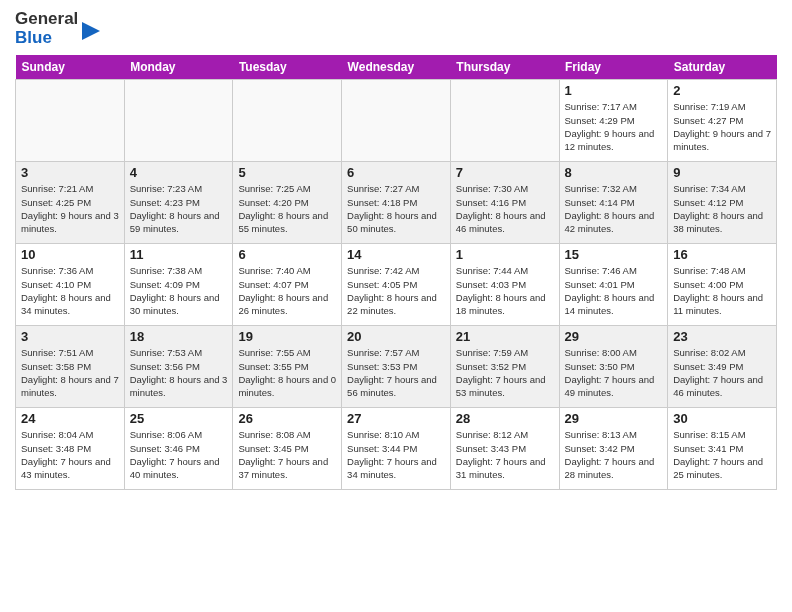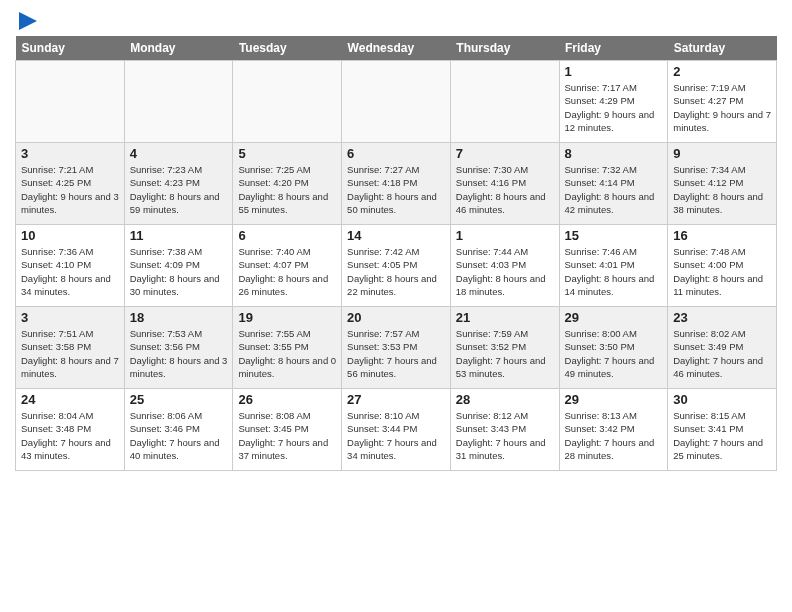--- a/index.html
+++ b/index.html
@@ -3,35 +3,39 @@
   <meta charset="utf-8">
   <style>
     * { box-sizing: border-box; margin: 0; padding: 0; }
     body { font-family: Arial, sans-serif; background: #fff; width: 792px; height: 612px; overflow: hidden; }
     .container { width: 792px; padding: 10px 15px; }
     .header { display: flex; justify-content: space-between; align-items: flex-start; margin-bottom: 8px; }
     .title-section { text-align: right; }
     .month-title { font-size: 32px; font-weight: bold; color: #333; }
     .location { font-size: 14px; color: #555; }
     table { width: 100%; border-collapse: collapse; table-layout: fixed; }
-    th { background-color: #737373; color: #fff; text-align: left; padding: 5px 6px; font-size: 12px; font-weight: bold; margin-left: 48px; }
+    th { background-color: #a21caf; color: #fff; text-align: left; padding: 5px 6px; font-size: 12px; font-weight: bold; margin-left: 48px; }
     td { border: 1px solid #ccc; vertical-align: top; padding: 3px 5px; font-size: 10px; color: #333; height: 82px; background: #fff; }
     td.empty { background: #f9f9f9; }
     td.shaded { background: #f0f0f0; }
     .day-num { font-size: 13px; font-weight: bold; color: #222; margin-bottom: 2px; }
     .day-detail { font-size: 9.5px; color: #333; line-height: 1.4; }
     .logo-wrapper { display: flex; align-items: center; gap: 4px; }
   </style>
 </head>
 <body>
 
 <div class="container">
   <div class="header">
     <div class="logo-wrapper">
   <div style="display:flex;align-items:center;gap:0px;">
+    <div style="display:flex;flex-direction:column;line-height:1.1;">
+      <span style="font-size:17px;font-weight:bold;color:#333;">General</span>
+      <span style="font-size:17px;font-weight:bold;color:#1565c0;">Blue</span>
+    </div>
     <svg width="22" height="22" viewBox="0 0 22 22" style="margin-left:2px;margin-bottom:-4px;">
       <polygon points="2,2 20,11 2,20" fill="#1565c0"></polygon>
     </svg>
   </div>
 </div>
     <div class="title-section">
       <div class="month-title"></div>
       <div class="location"></div>
     </div>
   </div>

